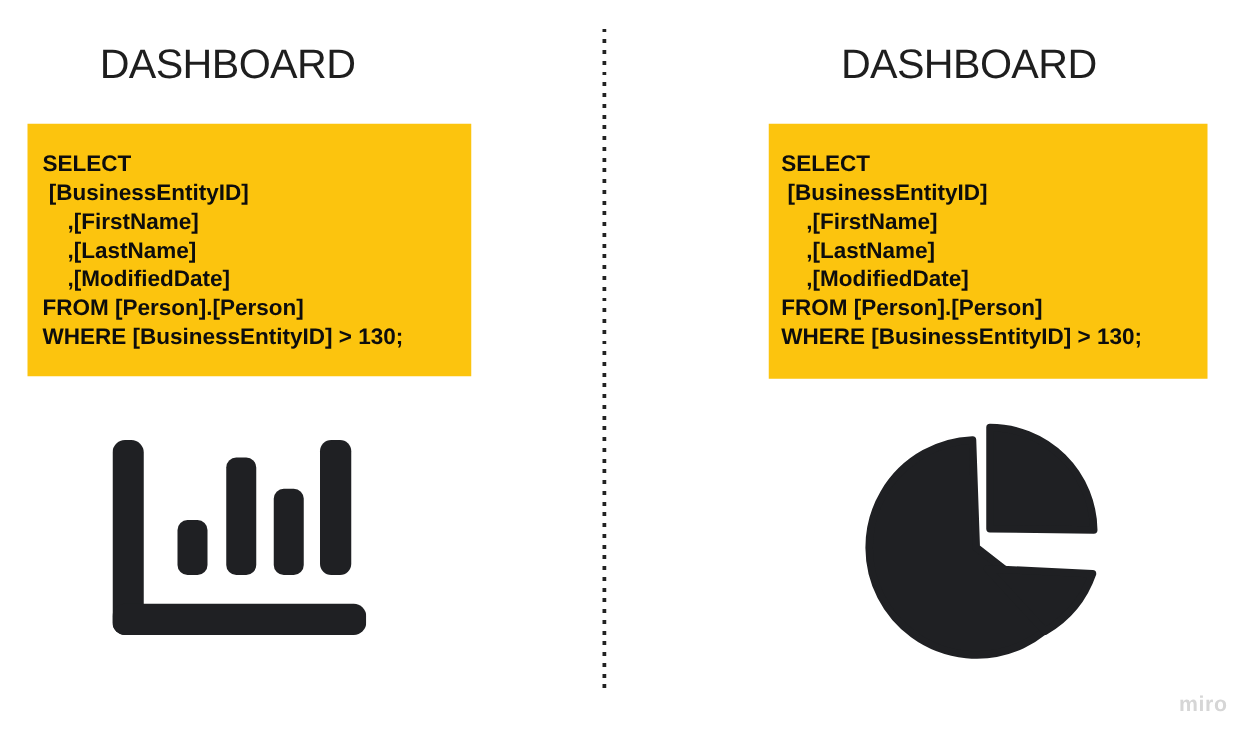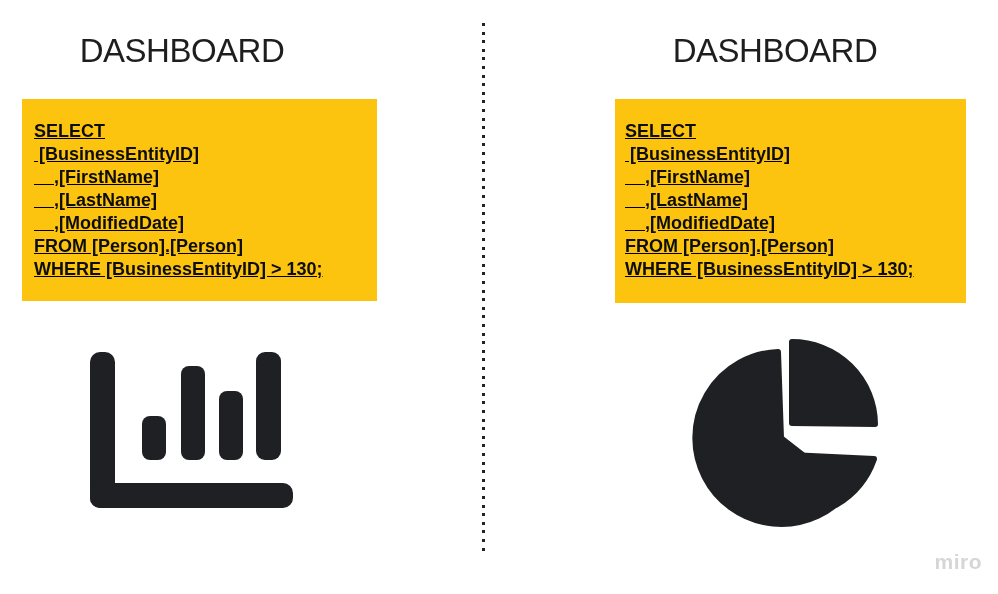--- a/index.html
+++ b/index.html
@@ -25,21 +25,20 @@
     white-space:nowrap;
   }
   .title-dashboard{left:182px;}
   .title-notebook{left:775px;}
   .code-box{
     position:absolute;
     top:99px;
     background:#fcc40e;
     box-sizing:border-box;
     padding:21px 24px 0 12px;
-    text-decoration:underline;
   }
   .code-box.left{left:22px;width:355px;height:202px;}
   .code-box.right{left:615px;width:351px;height:204px;padding-left:10px;}
   .sql-code{
     margin:0;
     font-family:"Liberation Sans", sans-serif;
     font-weight:bold;
     font-size:18px;
     line-height:23px;
     color:#0d0d0d;
@@ -61,21 +60,21 @@
       #222222 0px,
       #222222 3px,
       transparent 3px,
       transparent 8.6px
     );
   }
   .watermark{
     position:absolute;
     right:16px;
     bottom:20px;
-    font-size:21px;
+    font-size:17px;
     font-weight:600;
     letter-spacing:0.5px;
     color:#d6d6d6;
   }
   svg{display:block;width:100%;height:100%;}
 </style>
 </head>
 <body>
 
 <div class="board">

